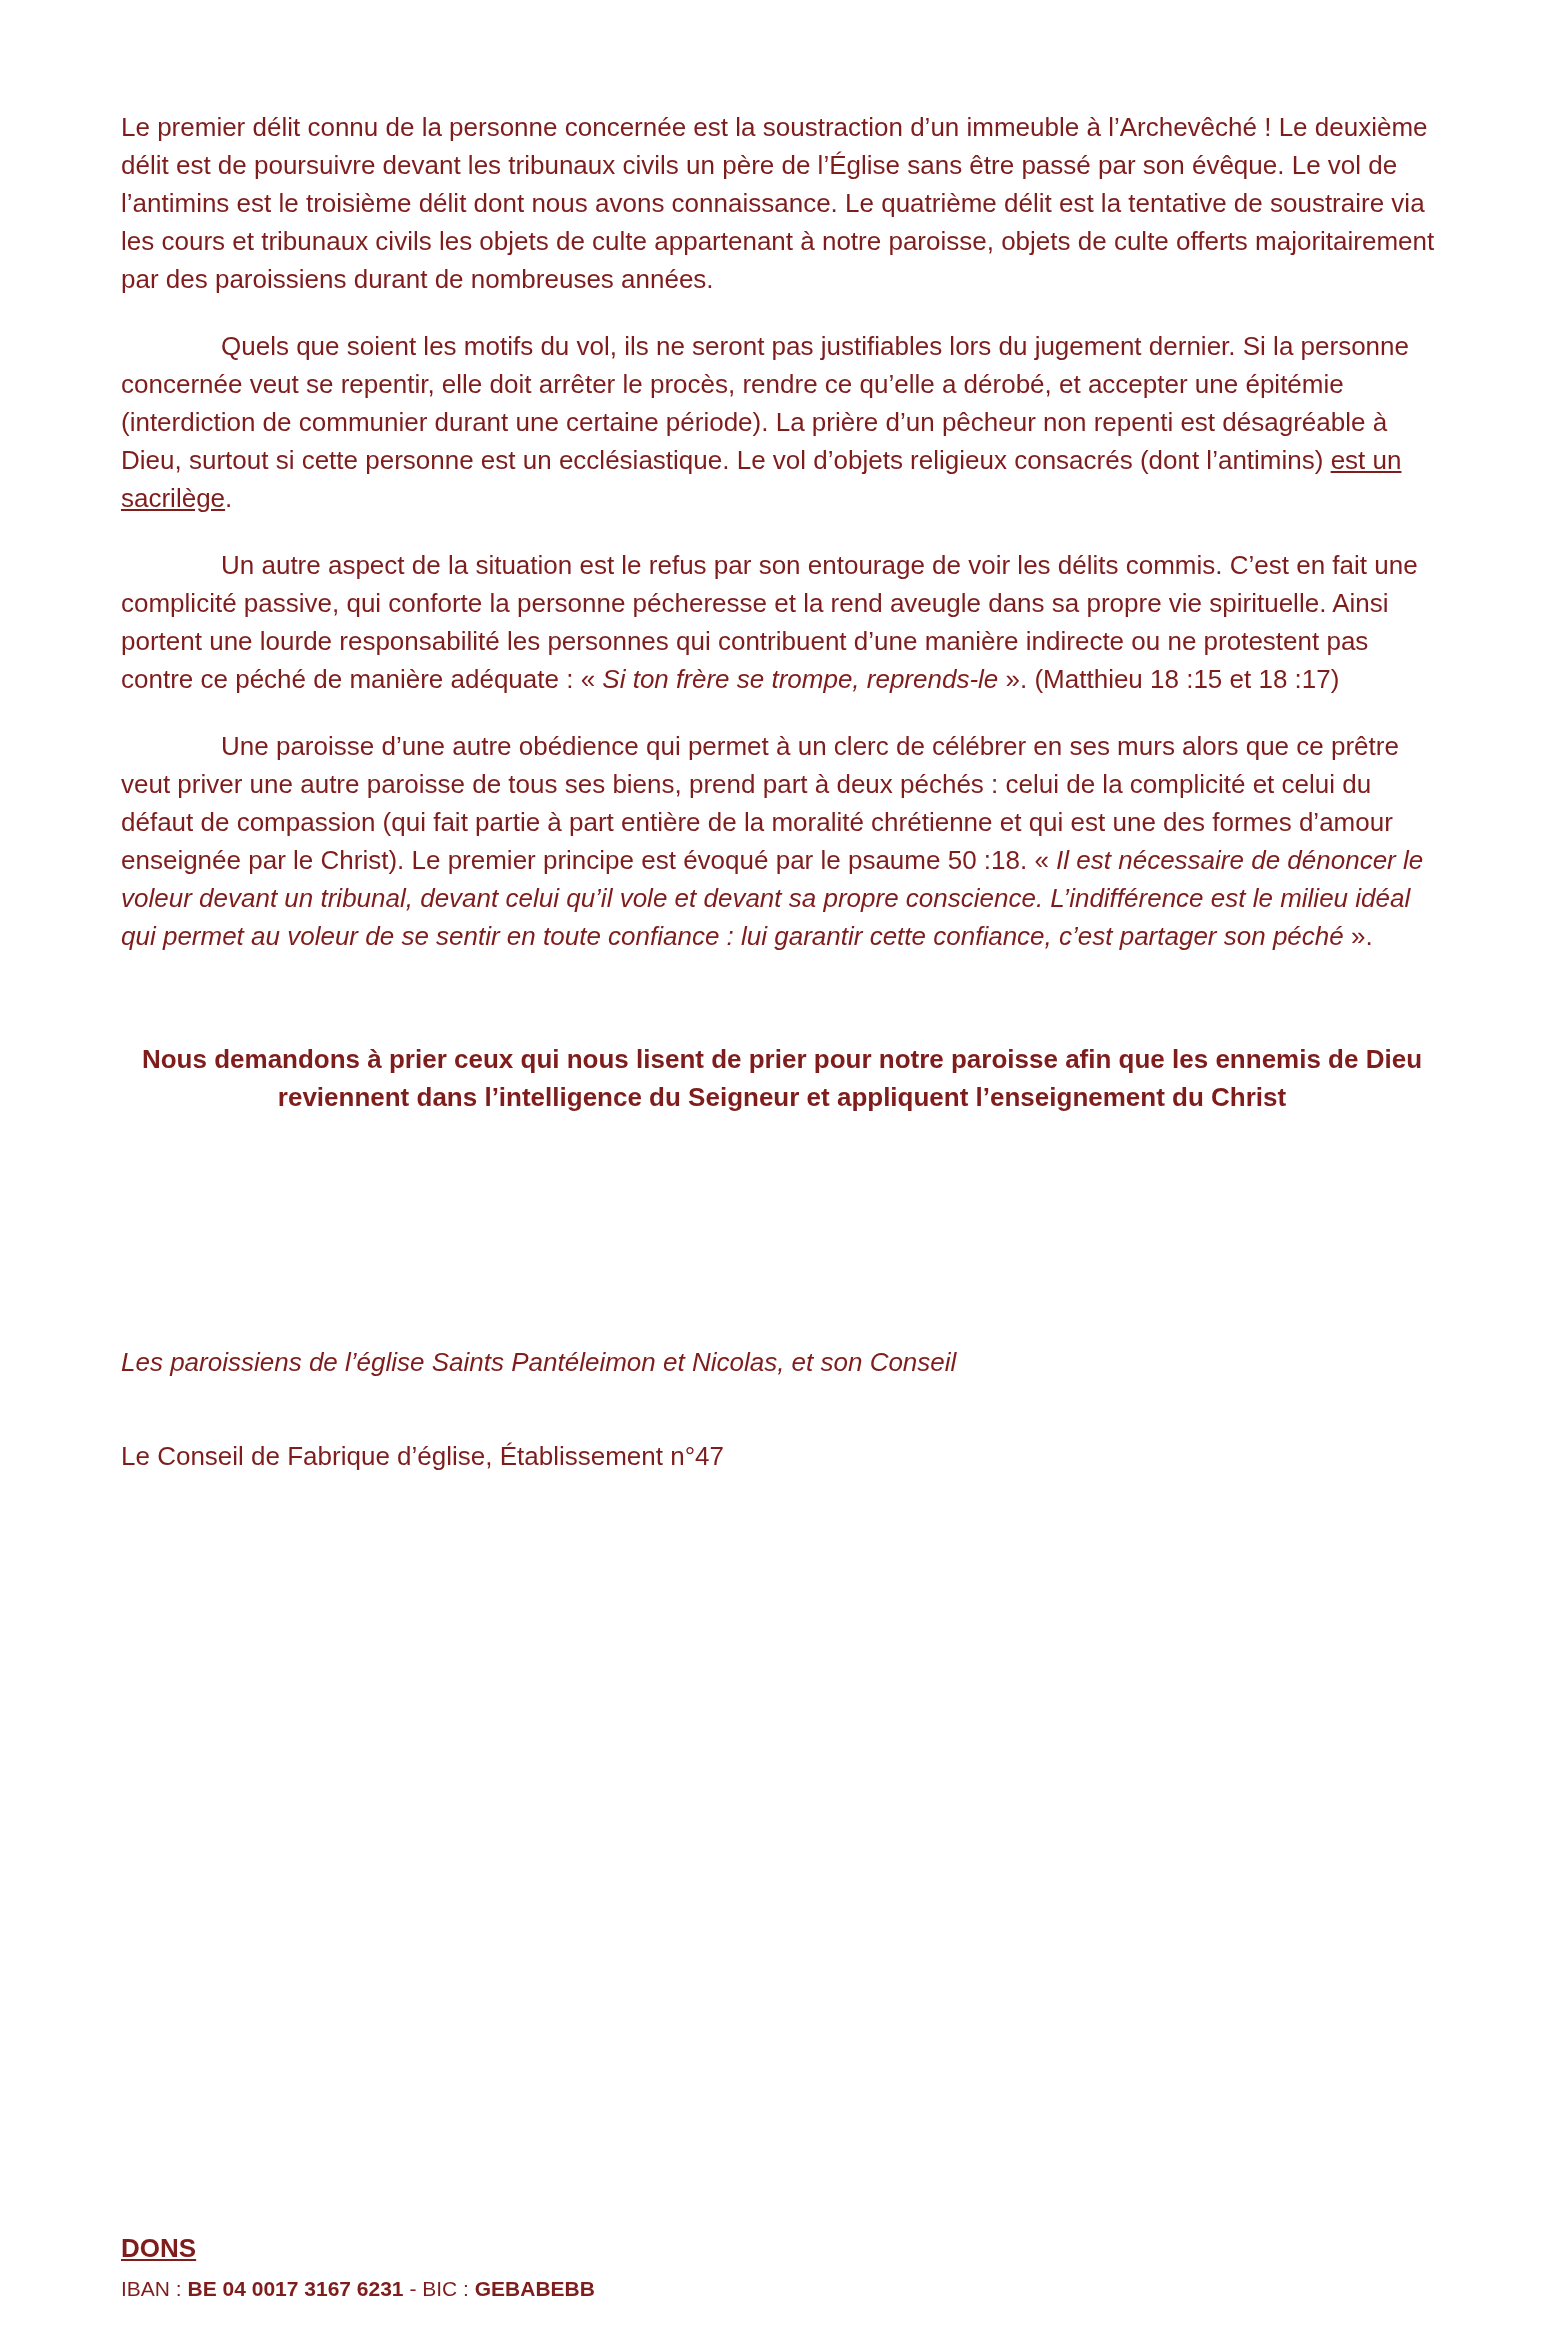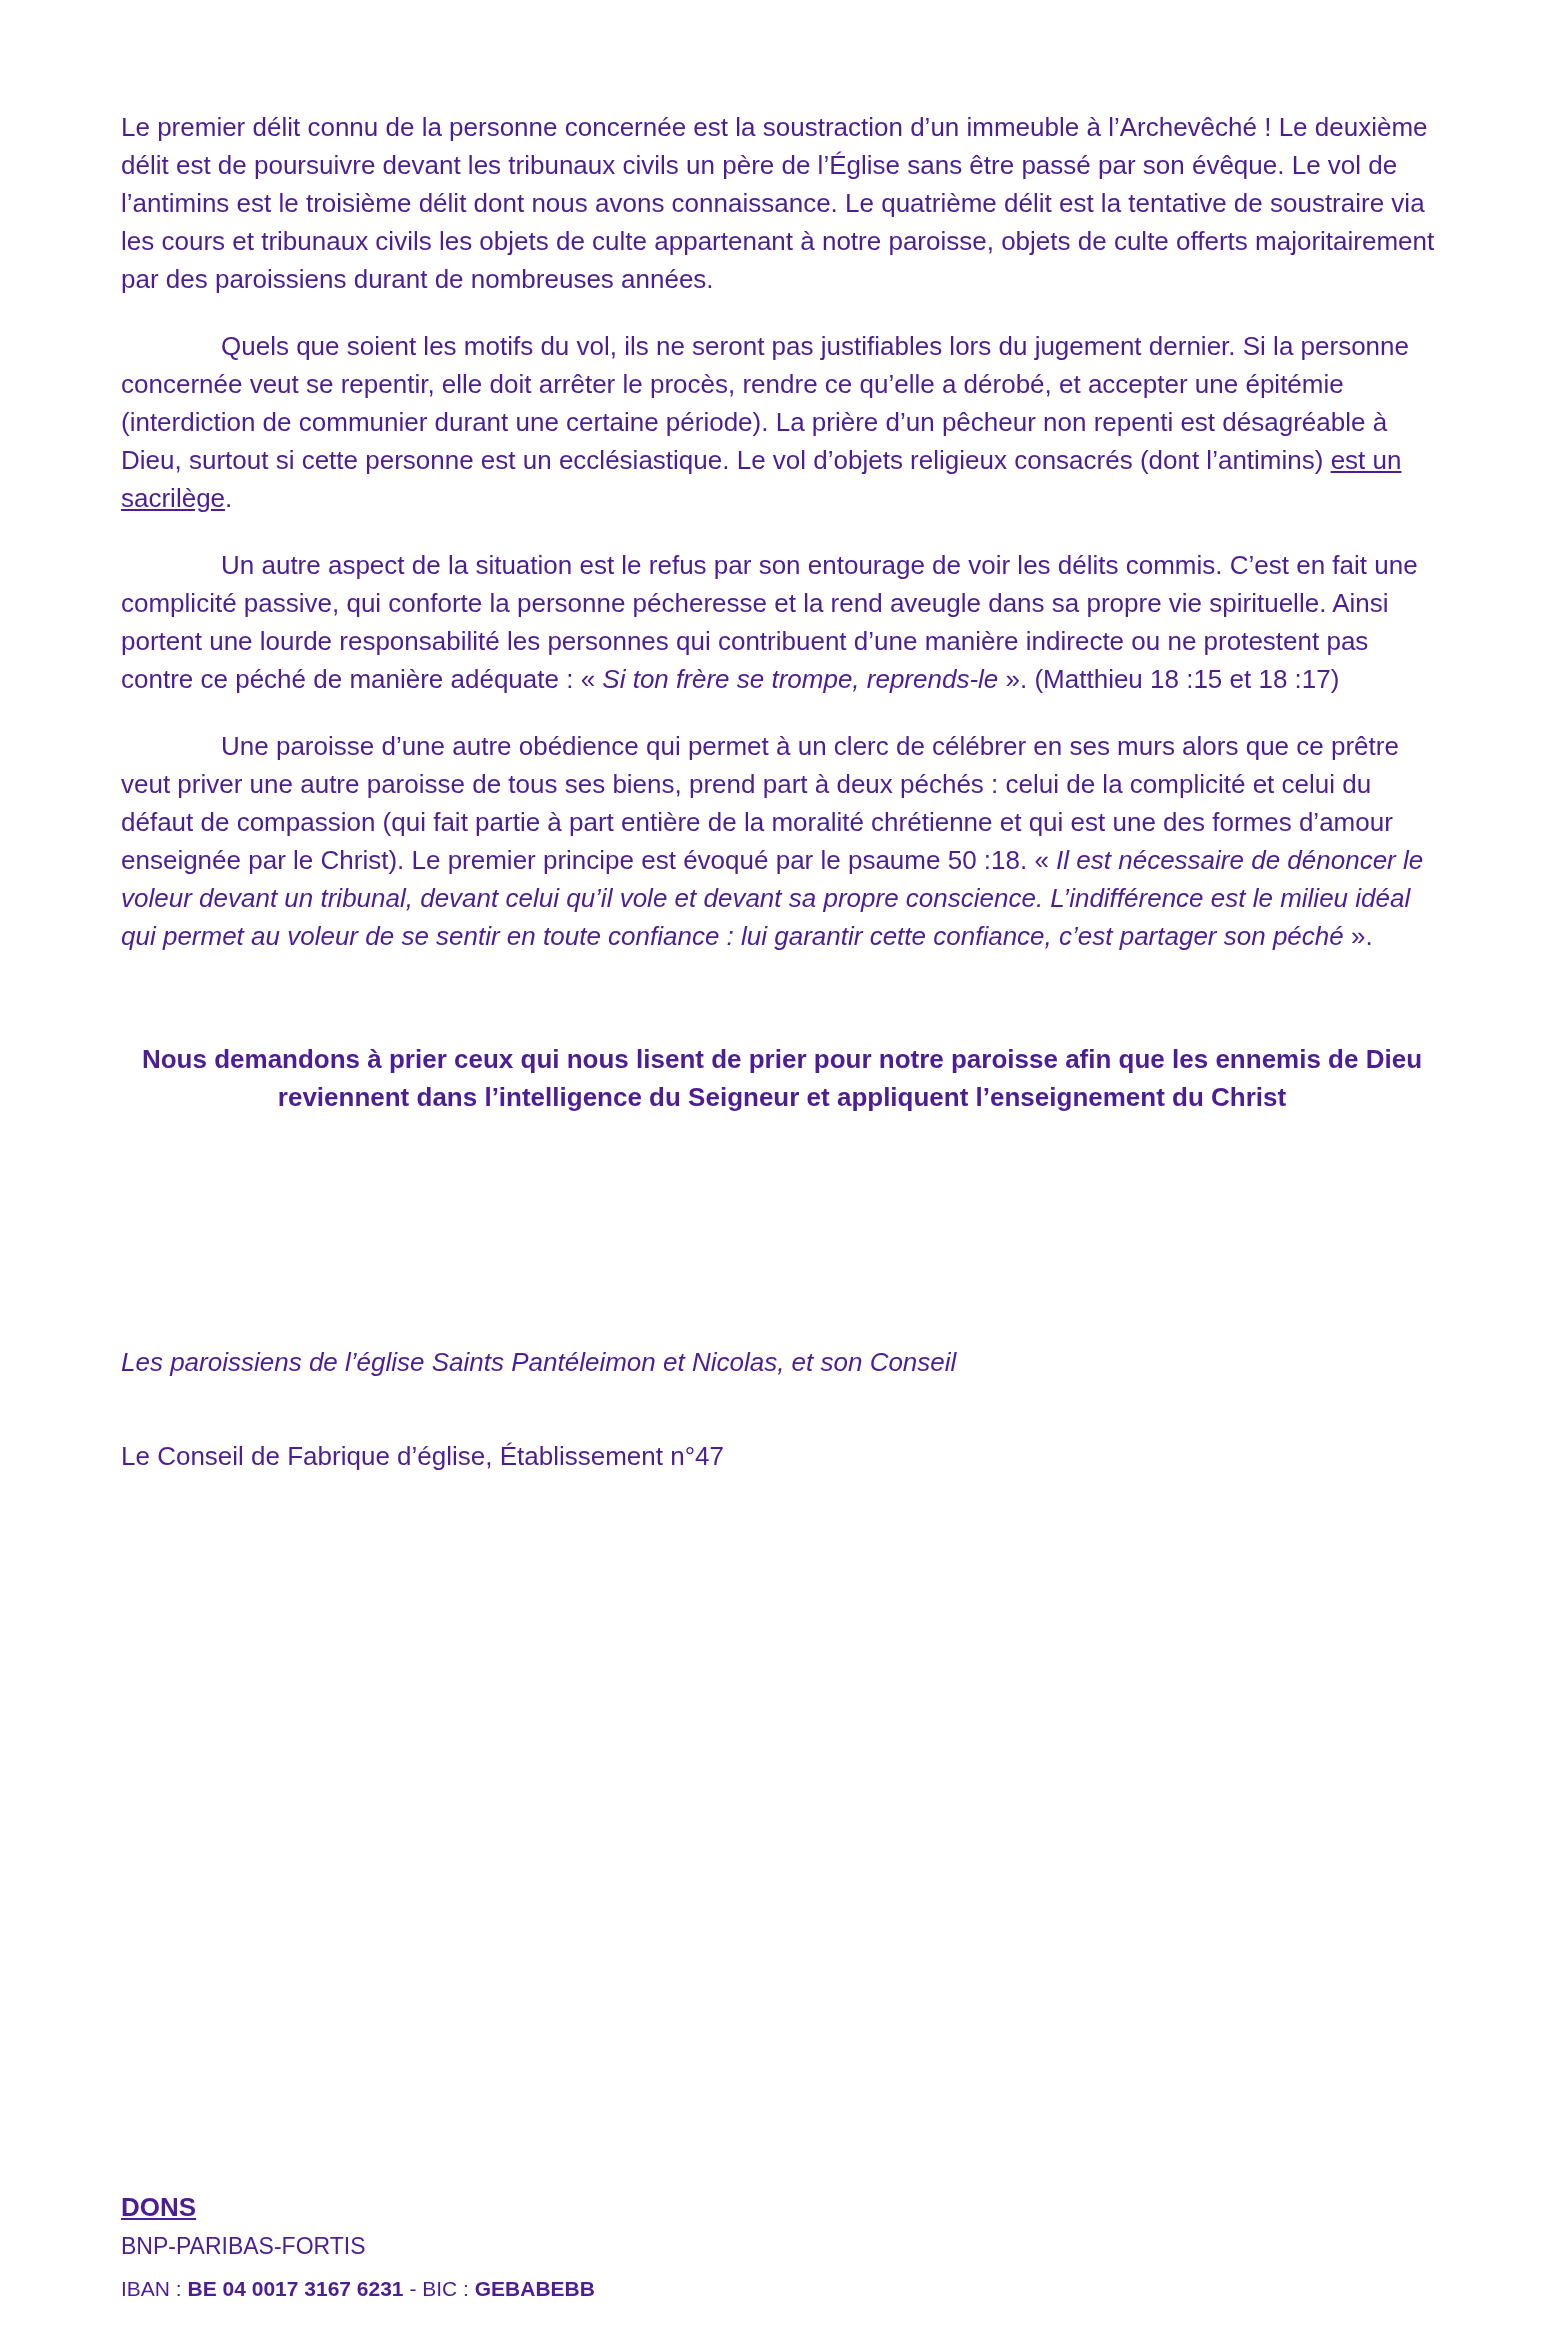--- a/index.html
+++ b/index.html
@@ -56,32 +56,31 @@
   }
   .footer-iban {
     font-size: 21px;
     line-height: 35px;
     margin: 0;
   }
 </style>
 </head>
 <body>
 
-<div class="page" style="background: rgb(255, 255, 255); color: #4c1d95;">
+<div class="page" style="background: rgb(255, 255, 255); color: #7f1d1d;">
 
   <div id="doc-body">
       <p class="para kind-body"><span class="seg-normal">Le premier délit connu de la personne concernée est la soustraction d’un immeuble à l’Archevêché !  Le deuxième délit est de poursuivre devant les tribunaux civils un père de l’Église sans être passé par son évêque. Le vol de l’antimins est le troisième délit dont nous avons connaissance. Le quatrième délit est la tentative de soustraire via les cours et tribunaux civils les objets de culte appartenant à notre paroisse, objets de culte offerts majoritairement par des paroissiens durant de nombreuses années.</span></p>
       <p class="para kind-body-indent"><span class="seg-normal">Quels que soient les motifs du vol, ils ne seront pas justifiables lors du jugement dernier. Si la personne concernée veut se repentir, elle doit arrêter le procès, rendre ce qu’elle a dérobé, et accepter une épitémie (interdiction de communier durant une certaine période). La prière d’un pêcheur non repenti est désagréable à Dieu, surtout si cette personne est un ecclésiastique. Le vol d’objets religieux consacrés (dont l’antimins) </span><span class="seg-underline">est un sacrilège</span><span class="seg-normal">.</span></p>
       <p class="para kind-body-indent"><span class="seg-normal">Un autre aspect de la situation est le refus par son entourage de voir les délits commis. C’est en fait une complicité passive, qui conforte la personne pécheresse et la rend aveugle dans sa propre vie spirituelle. Ainsi portent une lourde responsabilité les personnes qui contribuent d’une manière indirecte ou ne protestent pas contre ce péché de manière adéquate : « </span><span class="seg-italic">Si ton frère se trompe, reprends-le</span><span class="seg-normal"> ». (Matthieu 18 :15 et 18 :17)</span></p>
       <p class="para kind-body-indent"><span class="seg-normal">Une paroisse d’une autre obédience qui permet à un clerc de célébrer en ses murs alors que ce prêtre veut priver une autre paroisse de tous ses biens, prend part à deux péchés : celui de la complicité et celui du défaut de compassion (qui fait partie à part entière de la moralité chrétienne et qui est une des formes d’amour enseignée par le Christ). Le premier principe est évoqué par le psaume 50 :18. « </span><span class="seg-italic">Il est nécessaire de dénoncer le voleur devant un tribunal, devant celui qu’il vole et devant sa propre conscience. L’indifférence est le milieu idéal qui permet au voleur de se sentir en toute confiance : lui garantir cette confiance, c’est partager son péché </span><span class="seg-normal">».</span></p>
       <p class="para kind-callout"><span class="seg-bold">Nous demandons à prier ceux qui nous lisent de prier pour notre paroisse afin que les ennemis de Dieu reviennent dans l’intelligence du Seigneur et appliquent l’enseignement du Christ</span></p>
       <p class="para kind-signature-first"><span class="seg-normal">Les paroissiens de l’église Saints Pantéleimon et Nicolas, et son Conseil</span></p>
       <p class="para kind-signature-second"><span class="seg-normal">Le Conseil de Fabrique d’église, Établissement n°47</span></p>
     </div>
 
   <div class="footer">
     <p class="footer-title">DONS</p>
-    <p class="footer-bank">BNP-PARIBAS-FORTIS</p>
     <p class="footer-iban" id="iban-line"><span class="seg-normal">IBAN : </span><span class="seg-bold">BE 04 0017 3167 6231</span><span class="seg-normal"> - BIC : </span><span class="seg-bold">GEBABEBB</span></p>
   </div>
 
 </div>
 
 
 </body></html>

